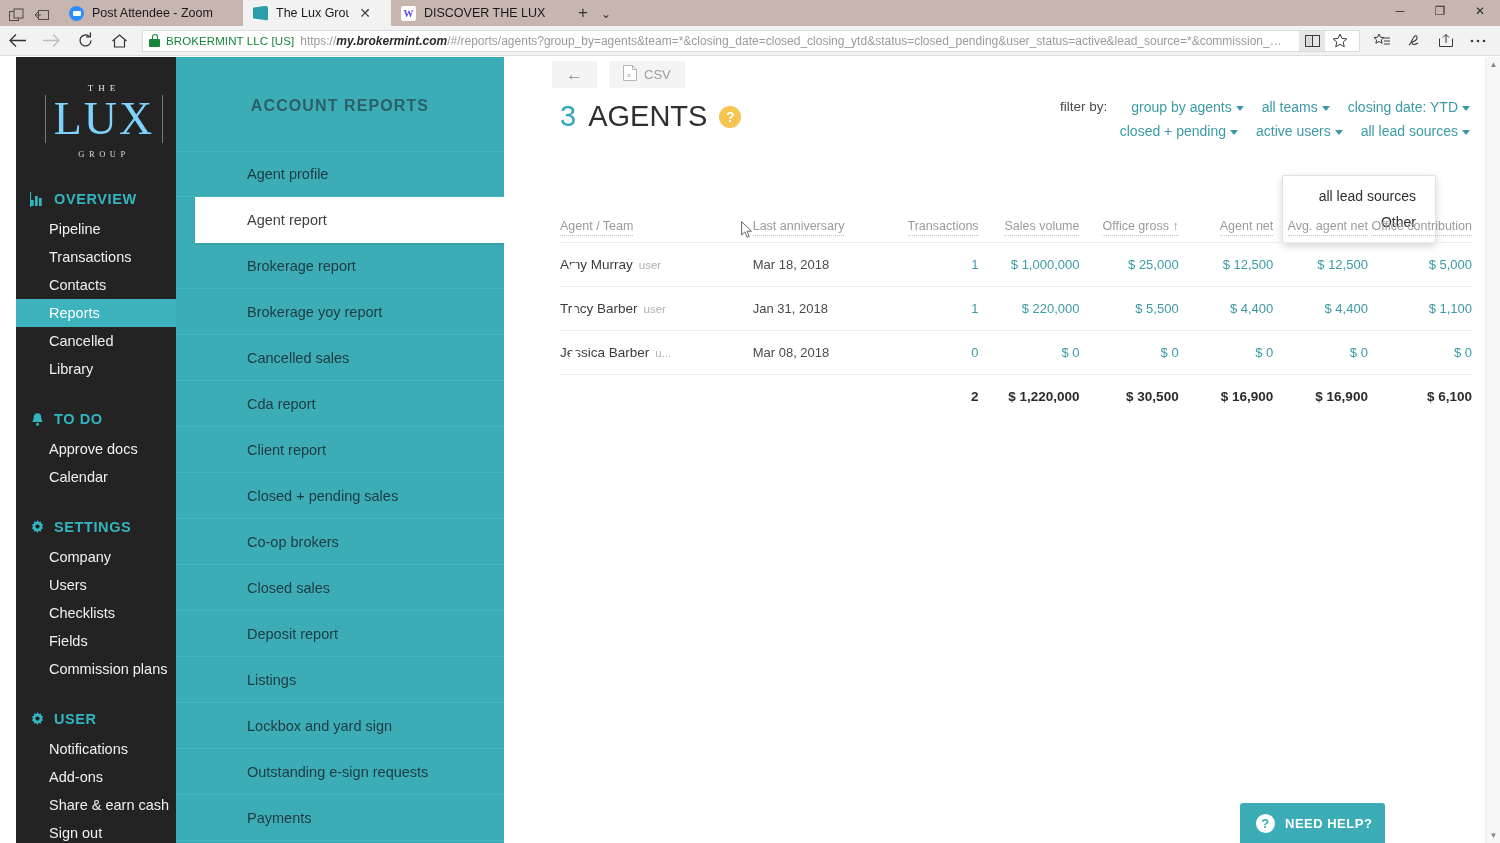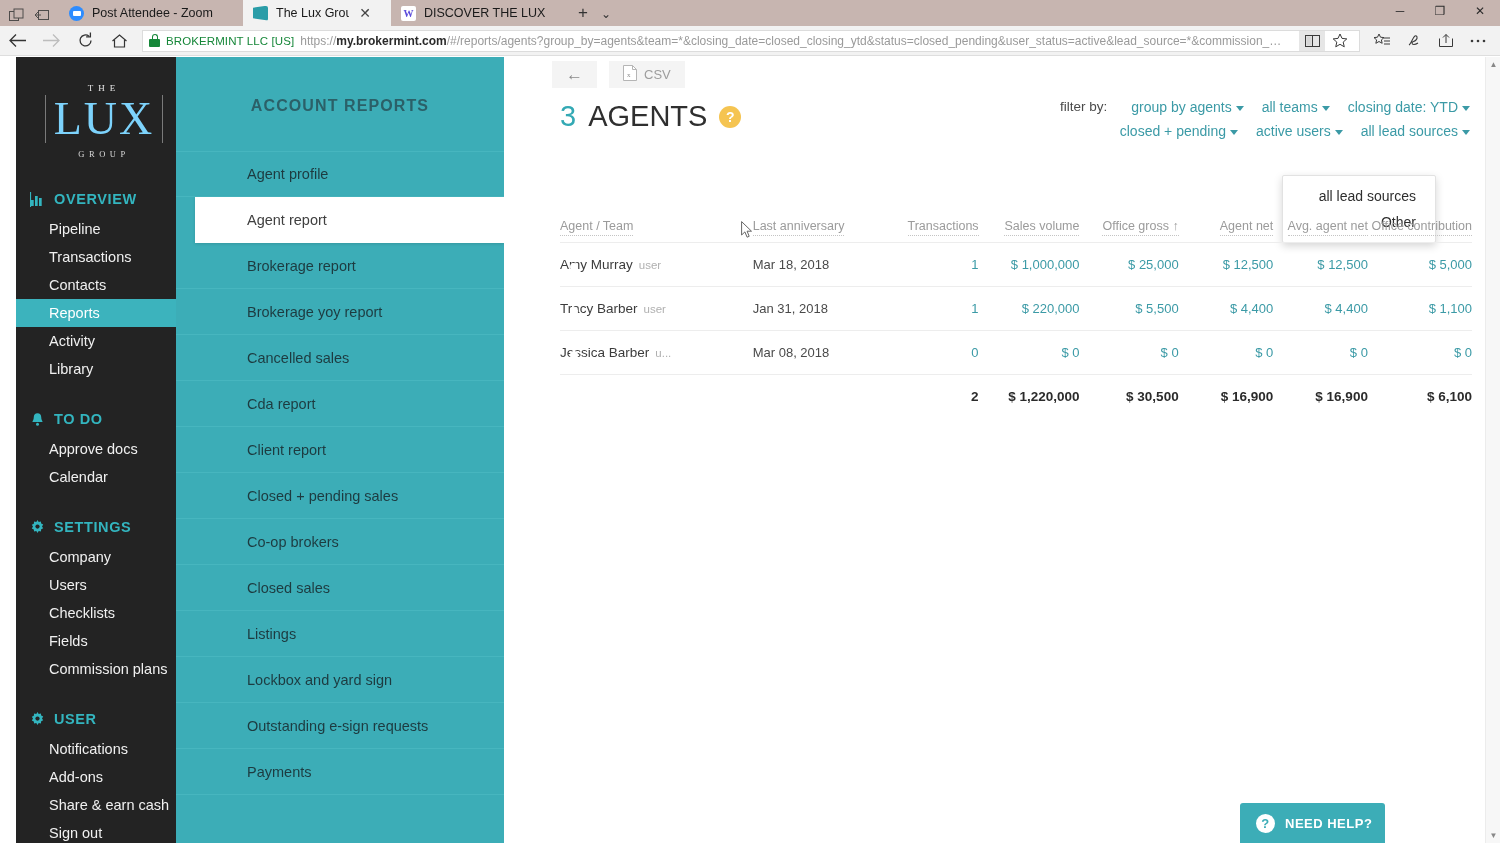--- a/index.html
+++ b/index.html
@@ -49,21 +49,21 @@
   .omnibox {
     flex:1; height:22px; margin:0 6px 0 6px; background:#fff;
     border:1px solid #dcdcdc; display:flex; align-items:center; padding:0 6px; gap:6px;
     overflow:hidden; white-space:nowrap;
   }
   .lock { width:11px; height:13px; position:relative; flex:0 0 11px; }
   .lock .body{ position:absolute; bottom:0; left:0; width:11px; height:8px; background:#168739; border-radius:1px;}
   .lock .shk{ position:absolute; top:0; left:2.5px; width:6px; height:6px; border:1.8px solid #168739; border-bottom:none; border-radius:3px 3px 0 0;}
   .sec-txt { font-size:11.5px; color:#168739; letter-spacing:.1px; flex:0 0 auto;}
   .url { font-size:12px; color:#9a9a9a; overflow:hidden; text-overflow:ellipsis; white-space:nowrap;}
-  .url b { color:#2a2a2a; font-weight:700; }
+  .url b { color:#2a2a2a; font-weight:700;font-style:italic; }
   .omni-right { display:flex; align-items:center; gap:2px; margin-left:auto; padding-left:6px;}
   .omni-ico { width:26px; height:22px; display:flex; align-items:center; justify-content:center;}
   .omni-ico.boxed { background:#e6e6e6; }
   .navright { display:flex; align-items:center; padding-right:6px;}
   .navright .ico { width:32px; height:30px; display:flex; align-items:center; justify-content:center; color:#3a3a3a;}
 
   
   .darknav {
     position:absolute; left:16px; top:57px; width:176px; height:786px;
     background:#232323; color:#fff; overflow:hidden;
@@ -318,21 +318,21 @@
             <rect x="9" y="6" width="2.7" height="8" fill="#33b5bf"></rect>
             <rect x="0" y="0" width="1.1" height="15" fill="#33b5bf"></rect>
           </svg>
       </span>
       <span>OVERVIEW</span>
     </div>
     <div class="navitem">Pipeline</div>
     <div class="navitem">Transactions</div>
     <div class="navitem">Contacts</div>
     <div class="navitem active">Reports</div>
-    <div class="navitem">Activity</div>
+    <div class="navitem">Cancelled</div>
     <div class="navitem">Library</div>
 
     <div class="navsection" style="padding-top:28px">
       <span class="sico">
         <svg width="15" height="15" viewBox="0 0 15 15">
             <path d="M7.5 1.2c-2.3 0-3.7 1.6-3.7 3.9 0 3.2-1.4 3.9-1.4 4.9h10.2c0-1-1.4-1.7-1.4-4.9 0-2.3-1.4-3.9-3.7-3.9z" fill="#33b5bf"></path>
             <circle cx="7.5" cy="12.3" r="1.5" fill="#33b5bf"></circle>
           </svg>
       </span>
       <span>TO DO</span>
@@ -376,20 +376,21 @@
       <div class="repitem">Agent profile</div>
       <div class="repitem active">Agent report</div>
       <div class="repitem">Brokerage report</div>
       <div class="repitem">Brokerage yoy report</div>
       <div class="repitem">Cancelled sales</div>
       <div class="repitem">Cda report</div>
       <div class="repitem">Client report</div>
       <div class="repitem">Closed + pending sales</div>
       <div class="repitem">Co-op brokers</div>
       <div class="repitem">Closed sales</div>
+      <div class="repitem">Deposit report</div>
       <div class="repitem">Listings</div>
       <div class="repitem">Lockbox and yard sign</div>
       <div class="repitem">Outstanding e-sign requests</div>
       <div class="repitem">Payments</div>
     </div>
   </div>
 
   <div class="main">
 
     <div class="toolbar">

